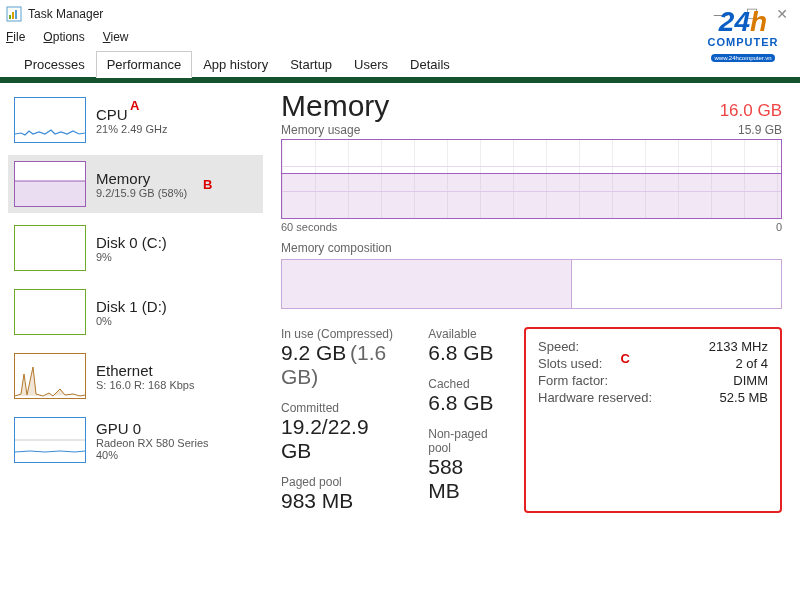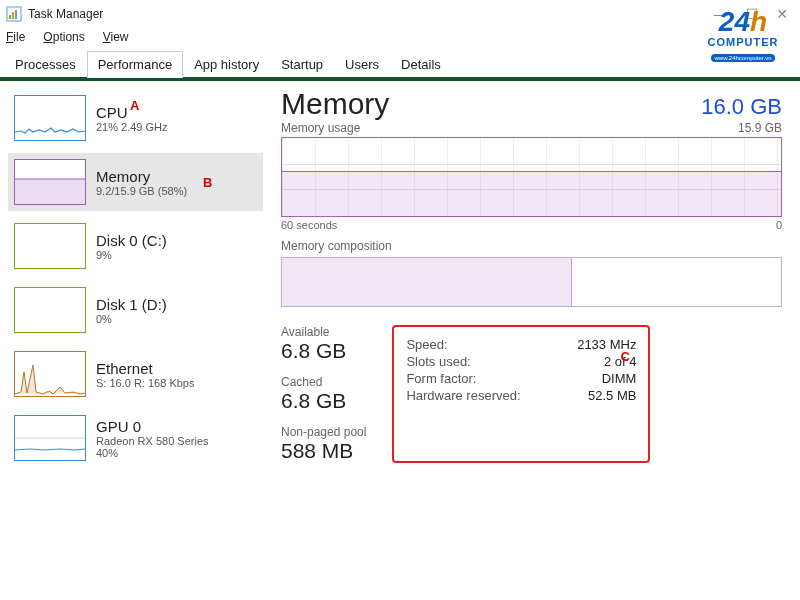--- a/index.html
+++ b/index.html
@@ -4,37 +4,37 @@
 <style>
 html,body{margin:0;padding:0;font-family:"Segoe UI",Arial,sans-serif;background:#fff;font-size:13px;color:#222}
 .window{width:800px;height:564px;position:relative;overflow:hidden}
 .titlebar{display:flex;align-items:center;height:28px;padding:0 6px;background:#fff}
 .titlebar .icon{width:16px;height:16px;margin-right:6px}
 .titlebar .title{font-size:12px;color:#222}
 .winbtns{margin-left:auto;display:flex;gap:18px;color:#888;font-size:14px;padding-right:6px}
 .menubar{display:flex;gap:18px;padding:2px 10px 6px 6px;font-size:12px}
 .menubar span{cursor:default}
 .menubar u{text-decoration:underline}
-.tabs{display:flex;border-bottom:4px solid #14532d;padding-left:4px}
+.tabs{display:flex;border-bottom:6px solid #14532d;padding-left:13px}
 .tab{padding:5px 10px;font-size:13px;color:#222;border:1px solid transparent;position:relative;top:1px;cursor:default}
 .tab.active{border:1px solid #ccc;border-bottom:1px solid #fff;background:#fff}
 .annot{color:#d90000;font-weight:bold;font-size:13px;position:absolute}
 .body{display:flex;height:calc(100% - 100px)}
 .sidebar{width:255px;padding:8px 0 0 8px}
 .side-item{display:flex;align-items:center;gap:10px;padding:6px 6px;margin-bottom:6px;cursor:default}
 .side-item.selected{background:#e6e6e6}
 .thumb{width:70px;height:44px;border:1px solid;background:#fff;position:relative;overflow:hidden;flex-shrink:0}
 .thumb svg{width:100%;height:100%}
 .side-text{display:flex;flex-direction:column}
 .side-title{font-size:15px;color:#222}
 .side-sub{font-size:11px;color:#555}
 .main{flex:1;padding:6px 18px 0 18px;position:relative}
 .mhead{display:flex;justify-content:space-between;align-items:baseline}
 .mtitle{font-size:30px;font-weight:400}
-.mtotal{font-size:22px;color:#1d4ed8}
+.mtotal{font-size:17px;color:#ef4444}
 .seclabel{display:flex;justify-content:space-between;font-size:12px;color:#666;}
 .graph{border:1px solid #a060c0;height:78px;background:#fff;position:relative;margin-top:2px}
 .graph .grid{position:absolute;inset:0;background-image:linear-gradient(to right,#eee 1px,transparent 1px);background-size:33px 100%}
 .graph .hline{position:absolute;left:0;right:0;border-top:1px solid #e8d8ef}
 .graph .fill{position:absolute;left:0;right:0;bottom:0;height:57%;background:rgba(176,120,200,0.18);border-top:1px solid #a060c0}
 .axis{display:flex;justify-content:space-between;font-size:11px;color:#666;margin-top:2px}
 .comp{border:1px solid #c8a8d8;height:48px;margin-top:4px;display:flex}
 .comp .used{width:58%;background:rgba(176,120,200,0.18);border-right:1px solid #c8a8d8}
 .stats{display:flex;margin-top:18px;gap:26px}
 .statcol{display:flex;flex-direction:column;gap:12px}
@@ -175,20 +175,34 @@
         </div>
       <div class="comp">
           <div class="used"></div>
         </div>
 
       <span class="annot" style="top:268px;right:170px">C</span>
 
       <div class="stats">
         <div class="statcol">
           <div class="stat">
+              <div class="lbl">In use (Compressed)</div>
+              <div><span class="val">9.2 GB</span> <span class="subval">(1.6 GB)</span></div>
+            </div>
+          <div class="stat">
+              <div class="lbl">Committed</div>
+              <div class="val">19.2/22.9 GB</div>
+            </div>
+          <div class="stat">
+              <div class="lbl">Paged pool</div>
+              <div class="val">983 MB</div>
+            </div>
+        </div>
+        <div class="statcol">
+          <div class="stat">
               <div class="lbl">Available</div>
               <div class="val">6.8 GB</div>
             </div>
           <div class="stat">
               <div class="lbl">Cached</div>
               <div class="val">6.8 GB</div>
             </div>
           <div class="stat">
               <div class="lbl">Non-paged pool</div>
               <div class="val">588 MB</div>

